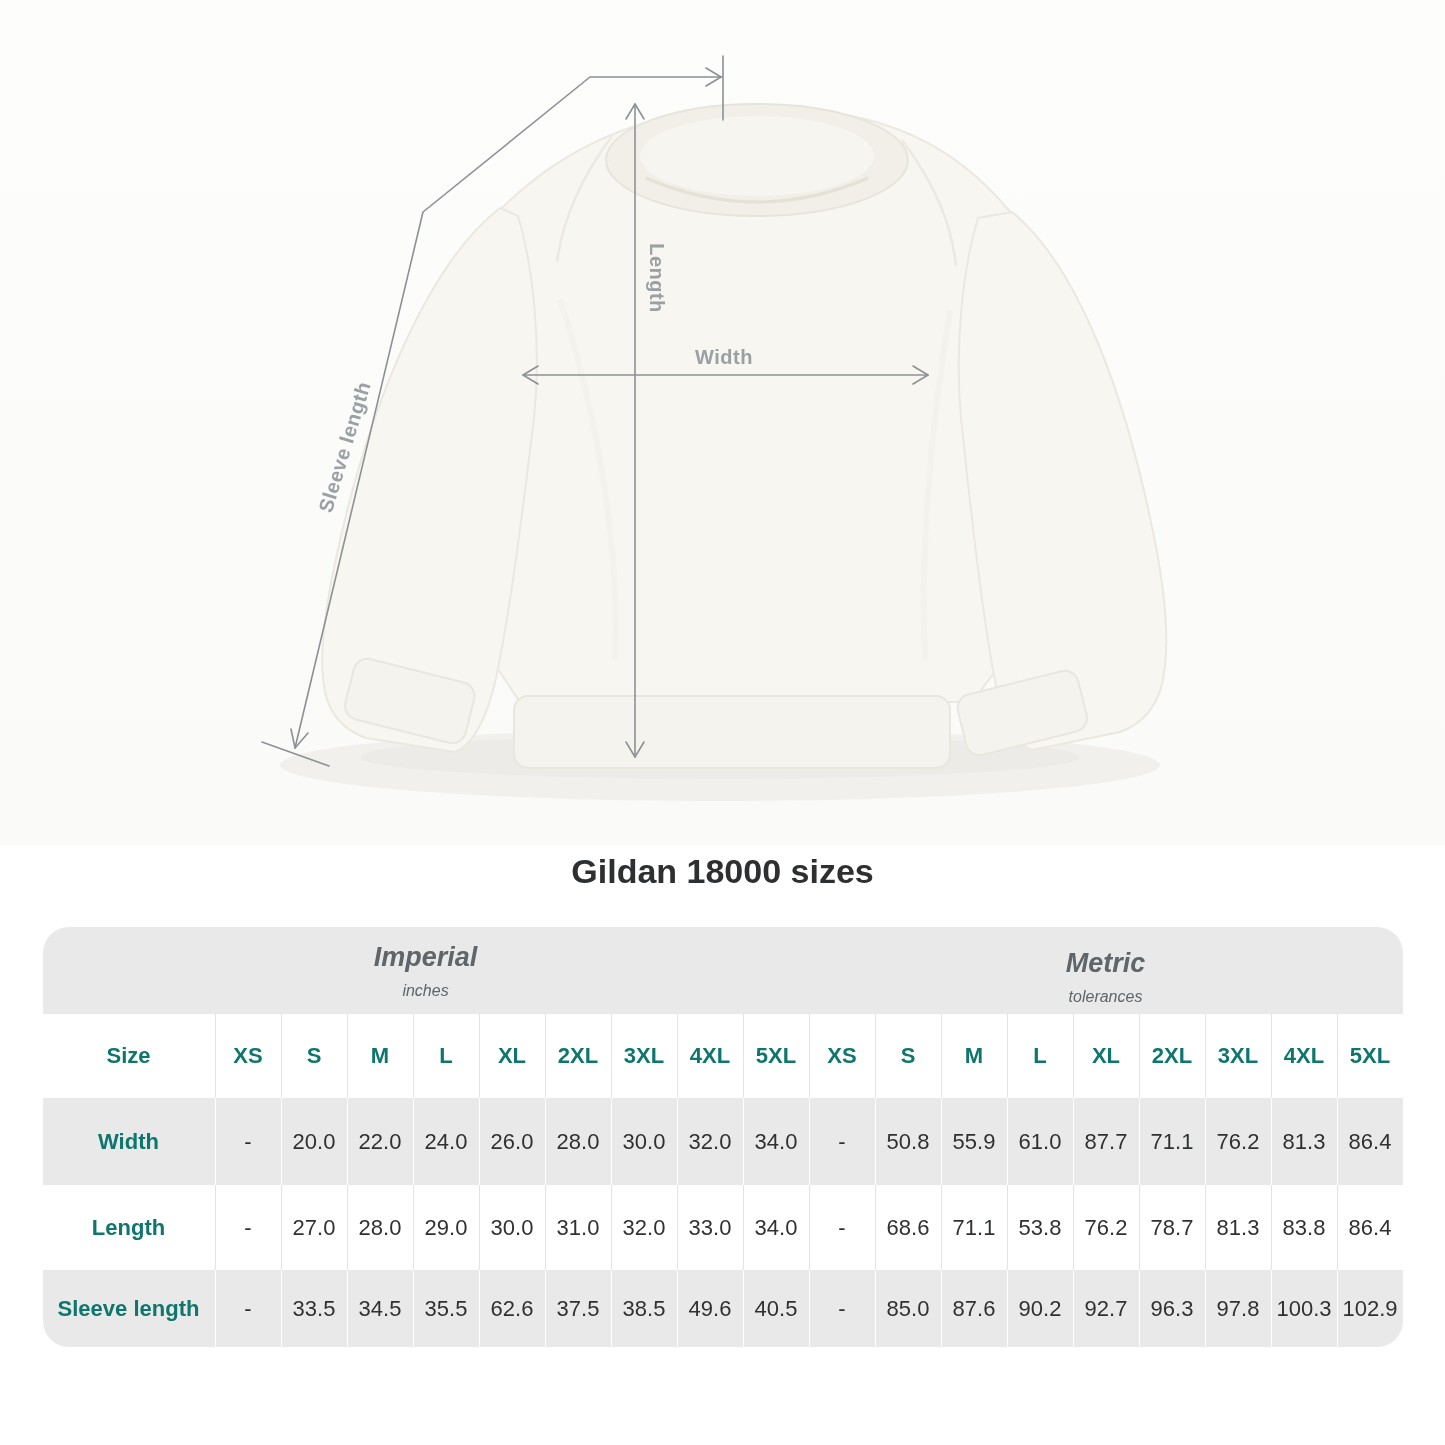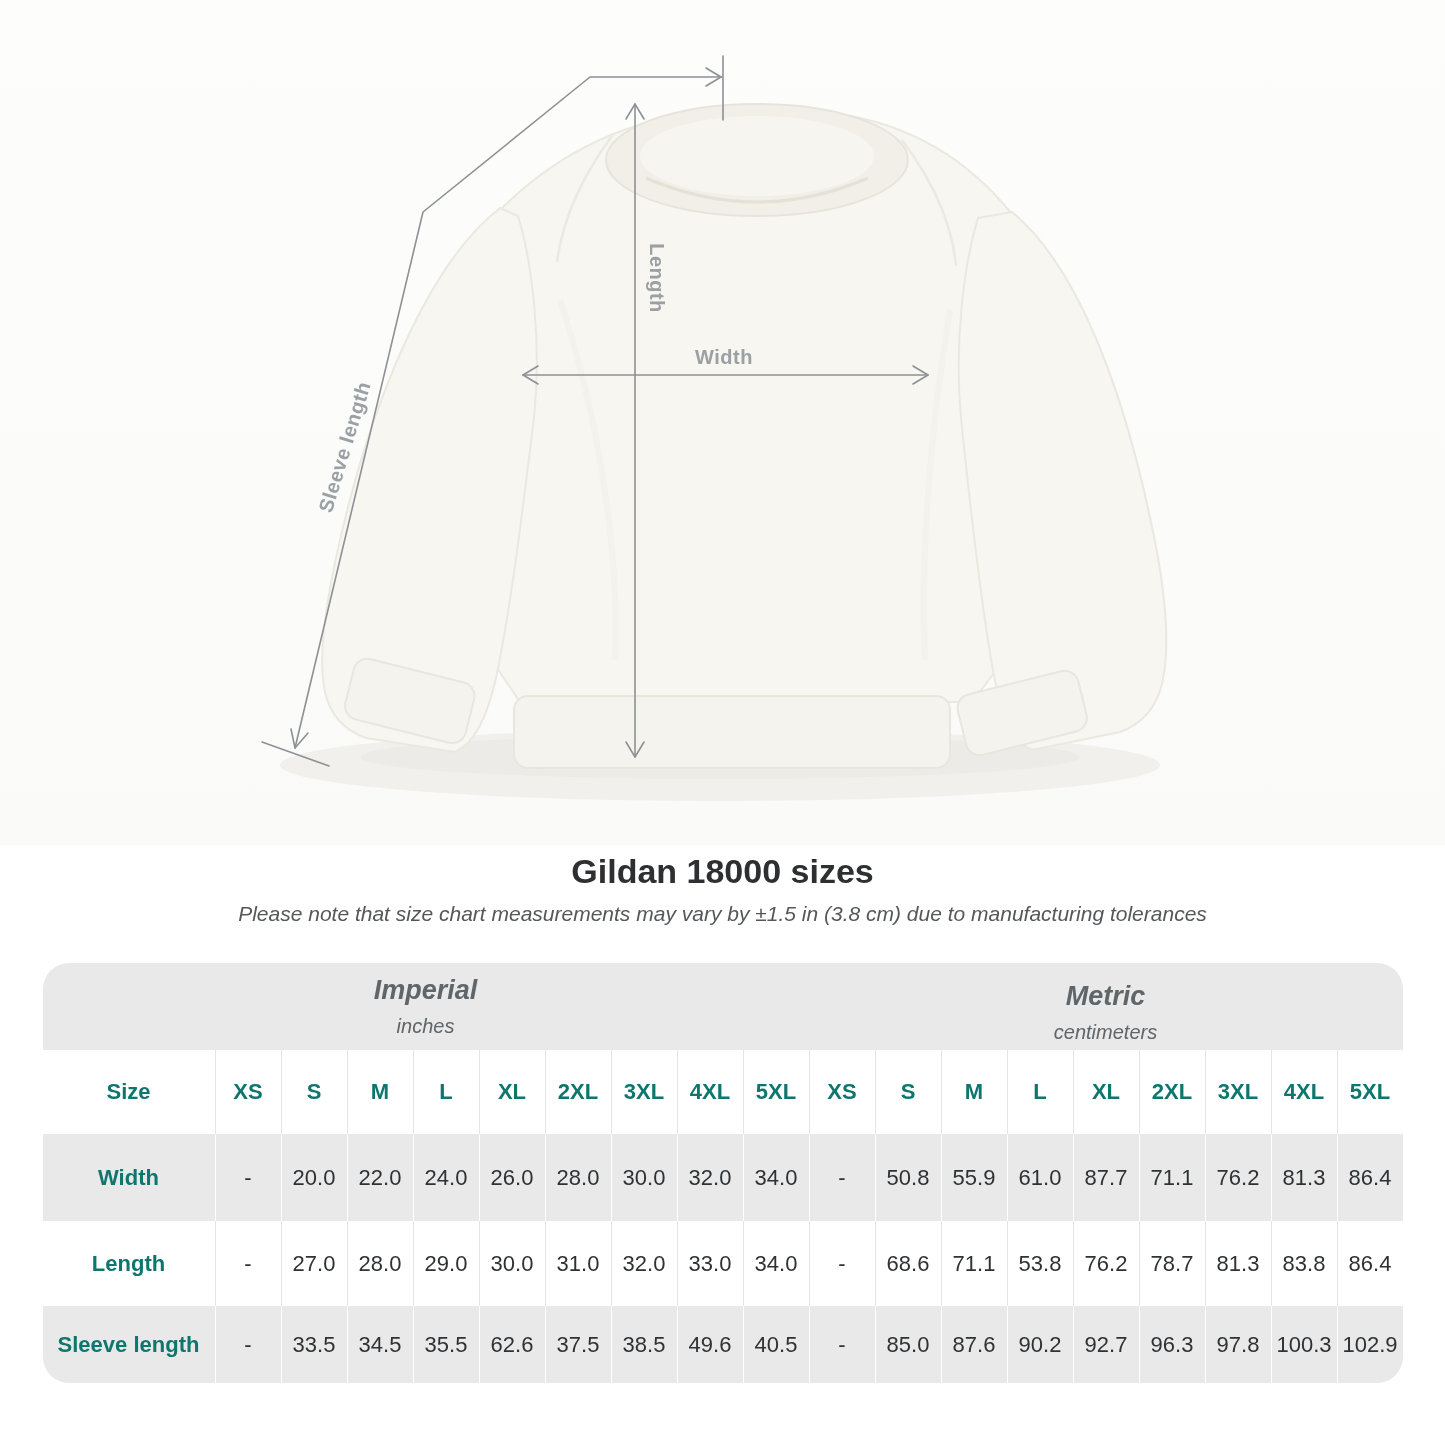--- a/index.html
+++ b/index.html
@@ -35,21 +35,21 @@
   .thead{
     display:grid;grid-template-columns:172px repeat(18,66px);
     height:87px;background:#e9e9e9;
   }
   .ugroup{
     display:flex;flex-direction:column;align-items:center;justify-content:center;gap:9px;
   }
   .ugroup.g1{grid-column:1 / 11;}
   .ugroup.g2{grid-column:11 / 20;margin-top:12px;}
   .gname{font-size:27px;font-weight:bold;font-style:italic;color:#5f6569;}
-  .gunit{font-size:20px;font-style:italic;color:#5f6569;}
+  .gunit{font-size:16px;font-style:italic;color:#5f6569;}
   .trow{
     display:grid;grid-template-columns:172px repeat(18,66px);
     align-items:stretch;--sepc:#e3e4e4;background:#ffffff;
   }
   .trow.gray{--sepc:#ffffff;background:#e9e9e9;}
   .row-sizes{height:84px;}
   .row-width{height:87px;}
   .row-length{height:85px;}
   .row-sleeve{height:77px;}
   .cell{
@@ -124,32 +124,31 @@
       <path d="M 913 366 L 928 375 L 913 384"></path>
     </g>
   </svg>
   <span class="mlabel len">Length</span>
   <span class="mlabel wid">Width</span>
   <span class="mlabel slv">Sleeve length</span>
 </div>
 
 <div class="titleblock">
   <h1 class="page-title">Gildan 18000 sizes</h1>
-  <p class="page-note">Please note that size chart measurements may vary by ±1.5 in (3.8 cm) due to manufacturing tolerances</p>
 </div>
 
 <div class="sizetable">
   <div class="thead">
     <div class="ugroup g1">
       <div class="gname">Imperial</div>
       <div class="gunit">inches</div>
     </div>
     <div class="ugroup g2">
       <div class="gname">Metric</div>
-      <div class="gunit">centimeters</div>
+      <div class="gunit">tolerances</div>
     </div>
   </div>
 
   <div class="trow row-sizes">
     <div class="cell lbl">Size</div>
     <div class="cell hdr">XS</div>
     <div class="cell hdr">S</div>
     <div class="cell hdr">M</div>
     <div class="cell hdr">L</div>
     <div class="cell hdr">XL</div>

